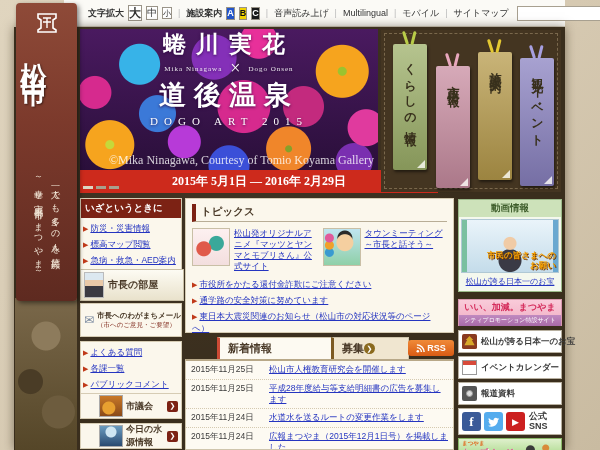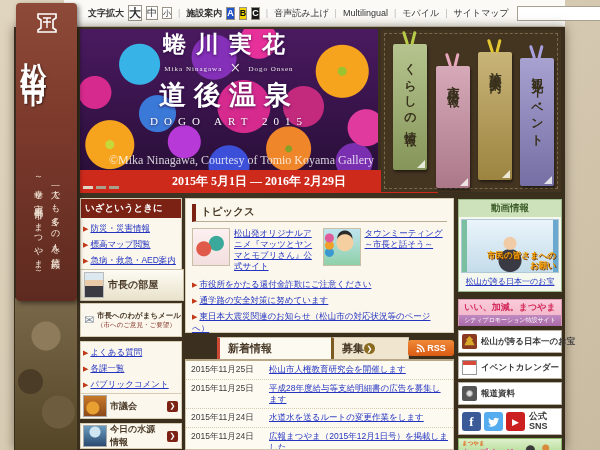--- a/index.html
+++ b/index.html
@@ -120,21 +120,21 @@
   .btn-mayor{left:80px;top:269px;width:102px;height:30px;display:flex;align-items:center;gap:4px;
              background:linear-gradient(#fdfbf3,#e9e2cc);border:1px solid #c9bfa6;cursor:pointer;}
   .mayor-photo{width:18px;height:24px;margin-left:3px;border:1px solid #bbb;
                background:linear-gradient(180deg,#dce8f0 0 30%,#e8c9a8 30% 55%,#3a3a42 55% 100%);}
   .btn-mayor .t{font-size:10px;color:#4a3a28;font-weight:bold;}
   .box-mail{left:80px;top:303px;width:102px;height:34px;display:flex;align-items:center;gap:3px;cursor:pointer;}
   .mail-icon{font-size:12px;color:#7a8aa0;margin-left:3px;}
   .box-mail .t1{font-size:7.5px;color:#4a3a28;font-weight:bold;}
   .box-mail .t2{font-size:6.5px;color:#7c2214;}
   .box-quick{left:80px;top:341px;width:102px;}
-  .side-banner{left:80px;width:102px;height:26px;display:flex;align-items:center;gap:3px;cursor:pointer;}
+  .side-banner{left:80px;width:102px;height:26px;display:flex;align-items:center;gap:3px;cursor:pointer;padding-left:16px;}
   .sb-thumb{width:22px;height:20px;margin-left:2px;border:1px solid #aaa;}
   .sb-thumb.gikai{background:radial-gradient(circle at 40% 60%,#e8a030 0 6px,transparent 7px),linear-gradient(#c87828,#8a4a18);}
   .sb-thumb.suigen{background:radial-gradient(circle at 50% 30%,#cfe6f2 0 5px,transparent 6px),linear-gradient(#6a9cc0,#2a4a70);}
   .side-banner .t{font-size:9px;color:#4a3a28;font-weight:bold;flex:1;}
   .arrow-badge{width:11px;height:11px;background:#7c2214;color:#fff;border-radius:2px;font-size:7px;
                display:flex;align-items:center;justify-content:center;margin-right:3px;}
 
   
   .box-topics{left:185px;top:198px;width:269px;height:135px;}
   .topics-head{margin:5px 6px 3px 6px;border-left:4px solid #7c2214;border-bottom:1px solid #b8ad96;

